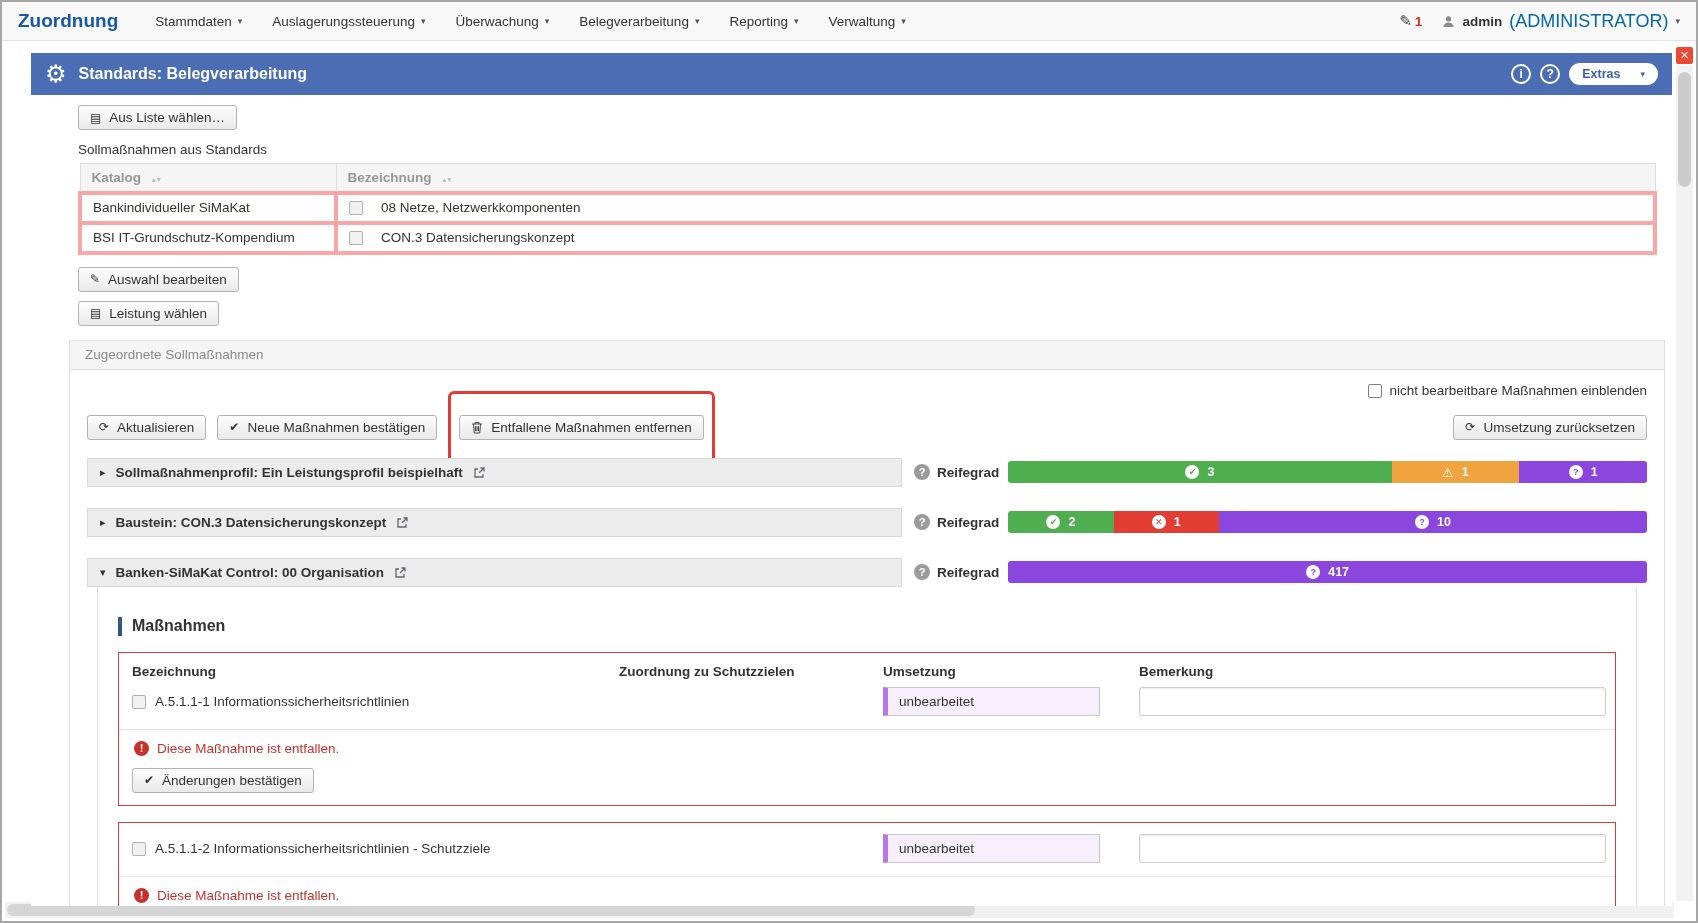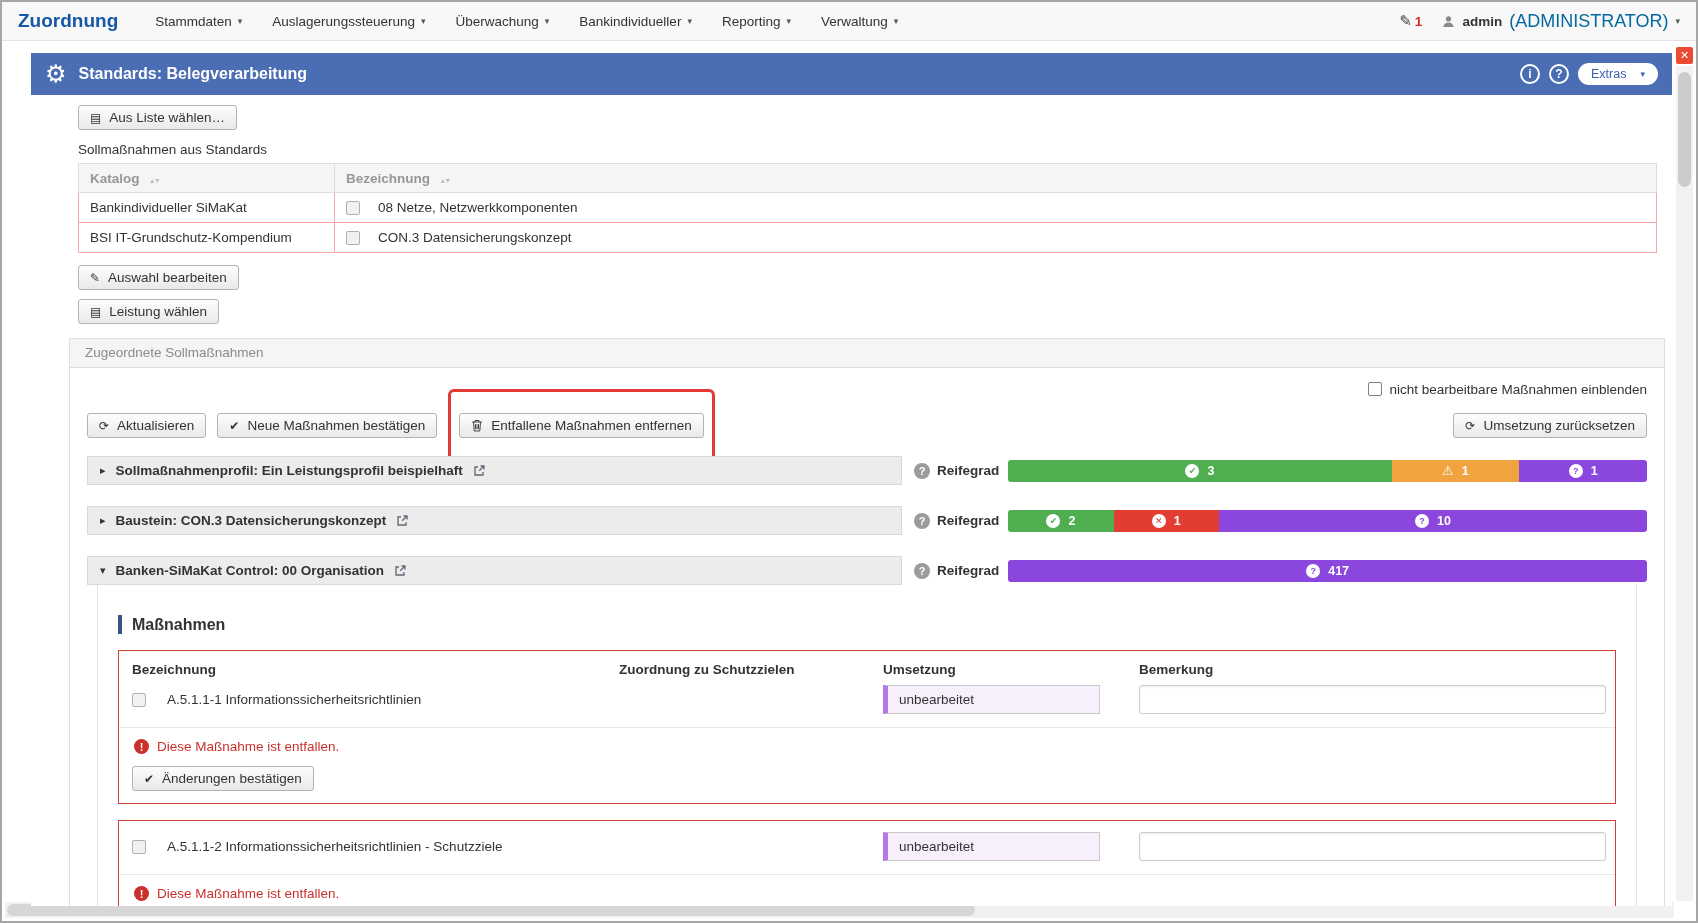--- a/index.html
+++ b/index.html
@@ -28,35 +28,35 @@
   .hscroll { position:absolute; left:3px; right:22px; bottom:3px; height:16px; background:#f1f1f1; }
   .hthumb { position:absolute; left:2px; top:2px; width:58%; height:12px; background:#d6d6d6; border-radius:6px; }
 
   
   .page { position:absolute; left:29px; top:51px; width:1641px; height:853px; background:#fff; }
   .page-header { height:42px; background:#4a6db4; display:flex; align-items:center; gap:12px; padding:0 14px; }
   .gear-icon { color:#fff; font-size:24px; line-height:1; }
   .page-title { color:#fff; font-weight:bold; font-size:16px; }
   .header-right { margin-left:auto; display:flex; align-items:center; gap:9px; }
   .circle-icon { width:20px; height:20px; border-radius:50%; border:2px solid #fff; color:#fff; font-size:12px; font-weight:bold; display:flex; align-items:center; justify-content:center; cursor:pointer; }
-  .extras-btn { background:#fff; color:#3d62ad; font-weight:normal; font-size:12.5px; border-radius:13px; padding:4px 13px; display:flex; align-items:center; gap:14px; cursor:pointer; }
+  .extras-btn { background:#fff; color:#3d62ad; font-weight:bold; font-size:12.5px; border-radius:13px; padding:4px 13px; display:flex; align-items:center; gap:20px; cursor:pointer; }
   .extras-btn .nav-caret { color:#3d62ad; }
 
   .content { position:absolute; top:42px; left:0; right:0; bottom:0; overflow:hidden; padding:10px 0 0 15px; }
 
   
   .btn { display:inline-flex; align-items:center; gap:8px; background:linear-gradient(#fdfdfd,#e9e9e9); border:1px solid #b3b3b3; border-radius:3px; padding:4px 11px; font-size:13.5px; color:#333; cursor:pointer; font-family:inherit; }
   .btn .ic { font-size:12px; line-height:1; }
   .indent { margin-left:32px; }
 
   
   .section-label { font-weight:normal; margin:12px 0 6px 32px; }
   .std-table { border-collapse:collapse; margin-left:32px; width:1579px; }
   .std-table th { background:#f5f5f5; color:#979797; text-align:left; font-weight:bold; border:1px solid #ddd; padding:5px 11px; height:29px; }
-  .std-table td { border:1px solid #fca5a5; background:#fff; padding:5px 11px; height:30px; }
+  .std-table td { border:4px solid #fca5a5; background:#fff; padding:5px 11px; height:30px; }
   .col-katalog { width:256px; }
   .sort-icons { color:#bdbdbd; font-size:8px; margin-left:7px; letter-spacing:1px; }
   .cell-flex { display:flex; align-items:center; gap:18px; }
 
   .cb { width:14px; height:14px; border:1px solid #b0b0b0; background:#f1f1f1; border-radius:2px; flex:none; display:inline-block; }
   .cb-active { background:#fff; border-color:#808080; }
 
   
   .panel { margin:14px 0 0 23px; width:1596px; border:1px solid #ddd; }
   .panel-header { background:#f5f5f5; border-bottom:1px solid #ddd; color:#8a8a8a; padding:6px 15px; height:29px; }
@@ -90,21 +90,21 @@
   
   .group-body { border:1px solid #e2e2e2; border-top:none; margin:0 10px; padding:30px 20px 22px 20px; background:#fff; }
   .mass-title { display:flex; align-items:center; gap:10px; font-size:16px; font-weight:bold; }
   .accent { width:4px; height:19px; background:#35567e; }
 
   .measure-box { border:1px solid #cf4136; margin-top:16px; padding:11px 13px 12px 13px; }
   .measure-box.cut { height:185px; overflow:hidden; }
   .measure-grid { display:grid; grid-template-columns:487px 264px 256px 1fr; align-items:center; }
   .measure-grid.head { margin-bottom:8px; align-items:end; }
   .m-label { font-weight:bold; }
-  .m-name { display:flex; align-items:center; gap:21px; }
+  .m-name { display:flex; align-items:flex-end; gap:9px; }
   .status-select { width:217px; height:29px; background:#f8effd; border:1px solid #c9c9c9; border-left:5px solid #b678e6; display:flex; align-items:center; padding:0 11px; cursor:pointer; }
   .text-input { height:29px; width:467px; border:1px solid #ccc; border-radius:3px; background:#fff; box-shadow:inset 0 1px 2px rgba(0,0,0,.08); font-family:inherit; font-size:13.5px; padding:0 8px; }
   .separator { border-top:1px solid #e7e7e7; margin:13px -13px 0 -13px; }
   .warning-row { display:flex; align-items:center; gap:8px; color:#c9302c; padding:11px 0 12px 2px; }
   .excl-icon { width:15px; height:15px; border-radius:50%; background:#c9302c; color:#fff; font-weight:bold; font-size:11px; display:flex; align-items:center; justify-content:center; flex:none; }
 </style>
 </head>
 <body>
 
 <div class="viewport">
@@ -118,21 +118,21 @@
       </div>
       <div class="nav-item">
         <span>Auslagerungssteuerung</span>
         <span class="nav-caret">▾</span>
       </div>
       <div class="nav-item">
         <span>Überwachung</span>
         <span class="nav-caret">▾</span>
       </div>
       <div class="nav-item">
-        <span>Bankindividueller</span>
+        <span>Belegverarbeitung</span>
         <span class="nav-caret">▾</span>
       </div>
       <div class="nav-item">
         <span>Reporting</span>
         <span class="nav-caret">▾</span>
       </div>
       <div class="nav-item">
         <span>Verwaltung</span>
         <span class="nav-caret">▾</span>
       </div>

